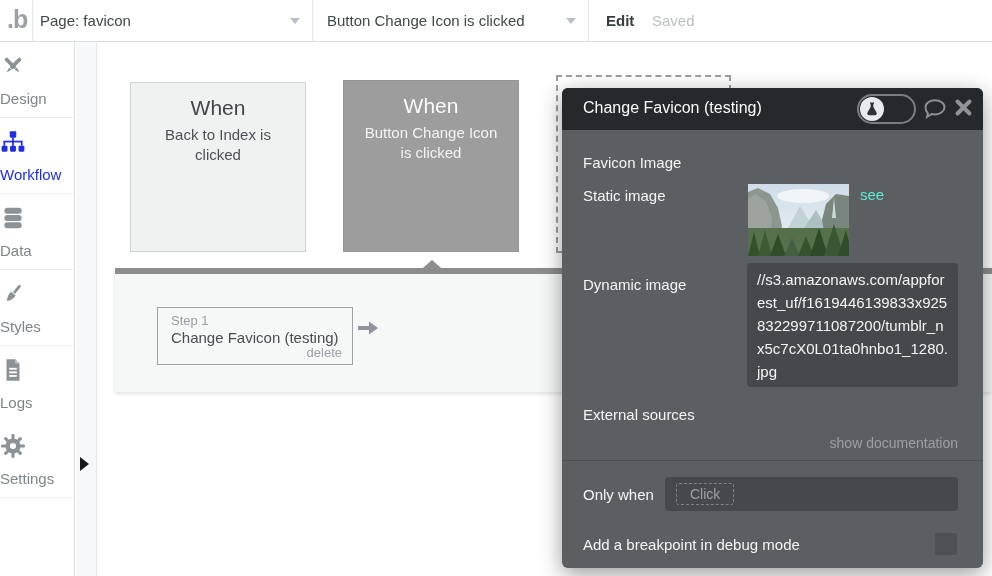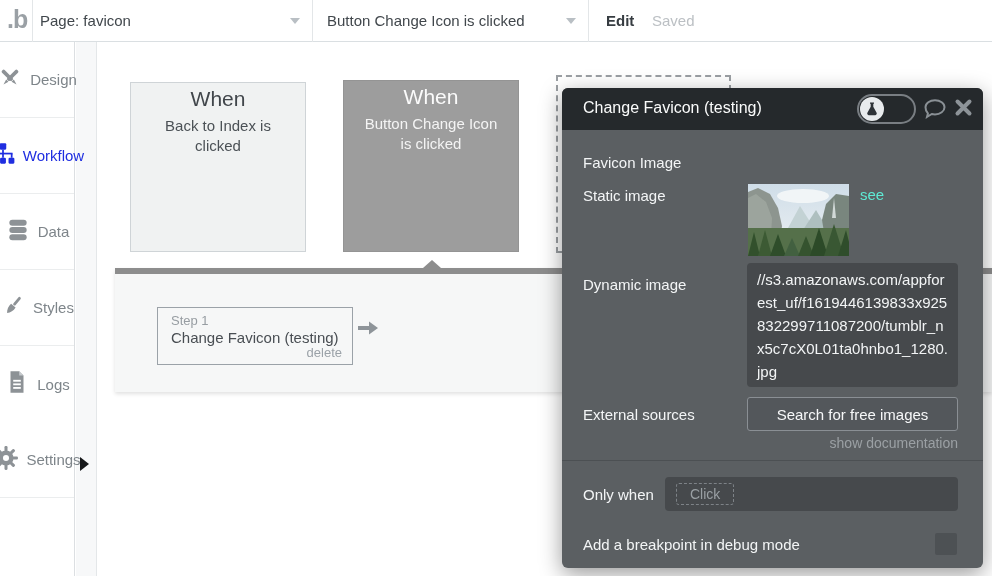--- a/index.html
+++ b/index.html
@@ -14,37 +14,37 @@
   .tb-divider { position:absolute; top:0; width:1px; height:42px; background:#e3e6e8; }
   .tb-select-label { position:absolute; top:12px; font-size:15px; color:#41474c; }
   .caret-down { position:absolute; width:0; height:0; border-left:5px solid transparent;
     border-right:5px solid transparent; border-top:6px solid #b9bfc4; }
   .edit-label { position:absolute; left:606px; top:12px; font-size:15px; font-weight:700; color:#363c41; cursor:pointer; }
   .saved-label { position:absolute; left:652px; top:12px; font-size:15px; color:#bcc0c4; }
 
   
   .sidebar { position:absolute; left:0; top:42px; width:75px; height:534px; background:#fff;
     border-right:1px solid #dcdfe2; z-index:20; }
-  .side-item { height:76px; border-bottom:1px solid #ebedee; display:flex; flex-direction:row;
-    align-items:center; justify-content:center; gap:7px; cursor:pointer; }
+  .side-item { height:76px; border-bottom:1px solid #ebedee; display:flex; flex-direction:column;
+    justify-content:center; gap:7px; cursor:pointer; }
   .side-item .lbl { font-size:15px; color:#7e858a; }
   .side-item svg { width:26px; height:26px; fill:#8d9296; }
   .side-item.active .lbl { color:#1f2ee0; }
   .side-item.active svg { fill:#1f2ee0; }
   .collapse-strip { position:absolute; left:76px; top:42px; width:21px; height:534px;
     background:#f7f8f9; border-right:1px solid #e4e7e9; z-index:19; }
   .collapse-arrow { position:absolute; left:4px; top:415px; width:0; height:0;
     border-top:7px solid transparent; border-bottom:7px solid transparent; border-left:9px solid #16181a; cursor:pointer; }
 
   
   .event-card { position:absolute; text-align:center; cursor:pointer; }
   .card-default { left:130px; top:82px; width:176px; height:170px; background:#f0f2f2; border:1px solid #cfd4d7; }
   .card-selected { left:343px; top:80px; width:176px; height:172px; background:#9d9d9d; border:1px solid #949494; }
   .card-dashed { left:556px; top:75px; width:175px; height:178px; background:#fff; border:2px dashed #9b9fa3; z-index:5; }
-  .card-title { font-size:21px; margin-top:4px; color:#41464b; }
+  .card-title { font-size:21px; margin-top:13px; color:#41464b; }
   .card-sub { font-size:15px; margin:5px 14px 0; line-height:20px; color:#4b5156; }
   .card-selected .card-title { color:#fbfbfb; }
   .card-selected .card-sub { color:#f4f4f4; }
 
   .step-panel { position:absolute; left:115px; top:268px; width:877px; height:124px; background:#f6f7f7;
     box-shadow:0 2px 4px rgba(0,0,0,.12); z-index:6; }
   .panel-topbar { position:absolute; left:0; top:0; width:100%; height:6px; background:#8d8d8d; }
   .panel-caret { position:absolute; left:308px; top:-8px; width:0; height:0;
     border-left:9px solid transparent; border-right:9px solid transparent; border-bottom:8px solid #8d8d8d; }
   .step-box { position:absolute; left:42px; top:39px; width:196px; height:58px; border:1px solid #9ba2a8;
@@ -257,21 +257,20 @@
       <polygon points="62,72 71,44 80,72" fill="#2c4a28"></polygon>
       <polygon points="76,72 86,40 96,72" fill="#395733"></polygon>
       <polygon points="90,72 98,46 101,58 101,72" fill="#2f4d2b"></polygon>
     </svg>
     <div class="m-hint" style="left:298px; top:98px">see</div>
 
     <div class="m-label" style="top:188px">Dynamic image</div>
     <div class="dyn-box">//s3.amazonaws.com/appforest_uf/f1619446139833x925832299711087200/tumblr_nx5c7cX0L01ta0hnbo1_1280.jpg</div>
 
     <div class="m-label" style="top:318px">External sources</div>
-    <button class="free-img-btn">Search for free images</button>
     <div class="show-doc">show documentation</div>
 
     <div class="m-divider"></div>
 
     <div class="m-label" style="top:398px">Only when</div>
     <div class="onlywhen-input">
       <span class="click-pill">Click</span>
     </div>
 
     <div class="m-label" style="top:448px">Add a breakpoint in debug mode</div>

